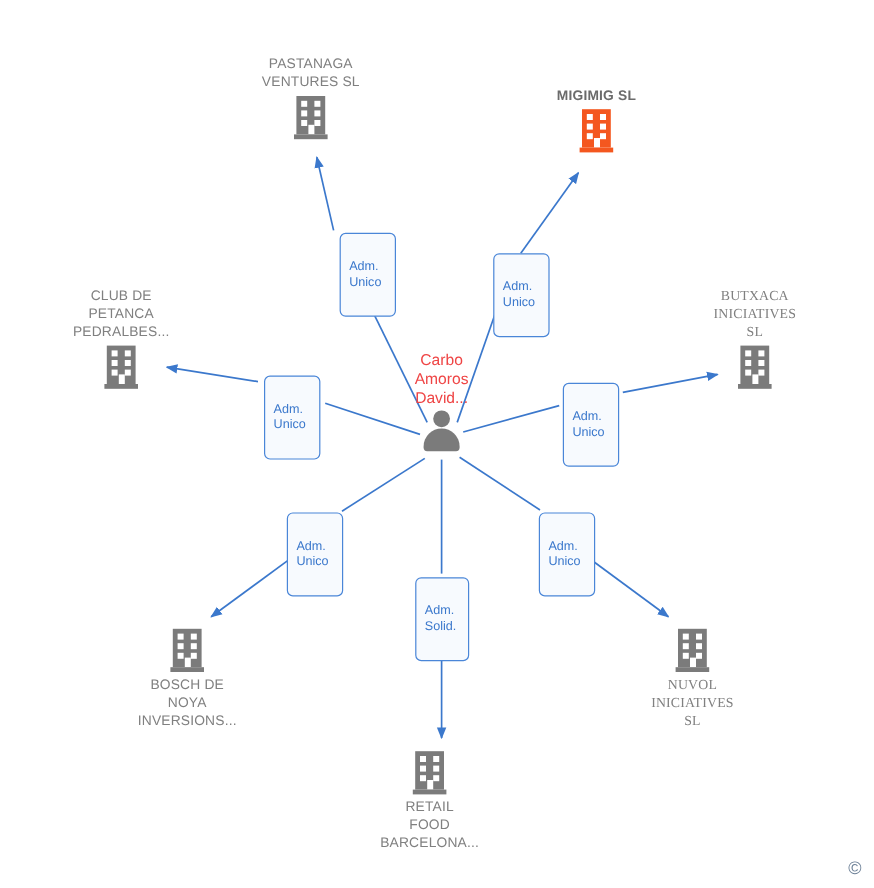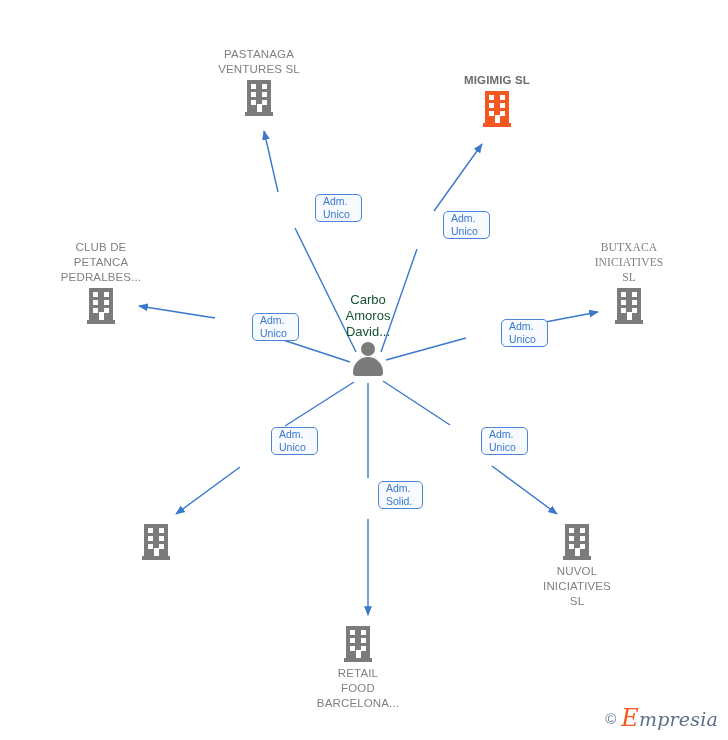--- a/index.html
+++ b/index.html
@@ -34,21 +34,21 @@
     z-index: 3;
   }
   .node-label {
     font-size: 11.5px;
     line-height: 15px;
     color: #808080;
     letter-spacing: .15px;
     white-space: pre-line;
   }
   .node-label.person {
-    color: #14532d;
+    color: #ef4444;
     font-size: 13px;
     line-height: 16px;
     letter-spacing: 0;
   }
   .node-label.highlight {
     color: #6b6b6b;
     font-weight: bold;
   }
 
   
@@ -119,25 +119,24 @@
   
   .edge-label {
     position: absolute;
     z-index: 4;
     background: #f7fafe;
     border: 1.3px solid #4a86d8;
     border-radius: 5px;
     color: #3b78cc;
     font-size: 10.5px;
     line-height: 13px;
-    padding: 0 7px;
+    padding: 21px 7px;
     text-align: left;
     white-space: pre-line;
     box-sizing: border-box;
-    margin-left: 32px;
   }
 
   
   #watermark {
     position: absolute;
     right: 10px;
     bottom: 8px;
     display: flex;
     align-items: center;
     gap: 5px;
@@ -308,20 +307,23 @@
       <div class="body"></div>
       <div class="win" style="left:6px; top:4px;"></div>
       <div class="win" style="left:17px; top:4px;"></div>
       <div class="win" style="left:6px; top:12px;"></div>
       <div class="win" style="left:17px; top:12px;"></div>
       <div class="win" style="left:6px; top:20px;"></div>
       <div class="win" style="left:17px; top:20px;"></div>
       <div class="door"></div>
       <div class="base"></div>
     </div>
+    <div class="node-label" style="margin-top:4px;">BOSCH DE
+NOYA
+INVERSIONS...</div>
   </div>
 
   <div class="node" style="left:358px; top:623px;">
     <div class="bld">
       <div class="body"></div>
       <div class="win" style="left:6px; top:4px;"></div>
       <div class="win" style="left:17px; top:4px;"></div>
       <div class="win" style="left:6px; top:12px;"></div>
       <div class="win" style="left:17px; top:12px;"></div>
       <div class="win" style="left:6px; top:20px;"></div>
@@ -339,23 +341,22 @@
       <div class="body"></div>
       <div class="win" style="left:6px; top:4px;"></div>
       <div class="win" style="left:17px; top:4px;"></div>
       <div class="win" style="left:6px; top:12px;"></div>
       <div class="win" style="left:17px; top:12px;"></div>
       <div class="win" style="left:6px; top:20px;"></div>
       <div class="win" style="left:17px; top:20px;"></div>
       <div class="door"></div>
       <div class="base"></div>
     </div>
-    <div class="node-label" style="margin-top:4px;">NUVOL
+    <div class="node-label" style="margin-top:4px;font-family:Liberation Serif, serif;">NUVOL
 INICIATIVES
 SL</div>
   </div>
 
   <div id="watermark">
     <span class="copy">©</span>
-    <span class="brand"><span class="cap">E</span><span>mpresia</span></span>
   </div>
 
 </div>
 
 </body></html>

